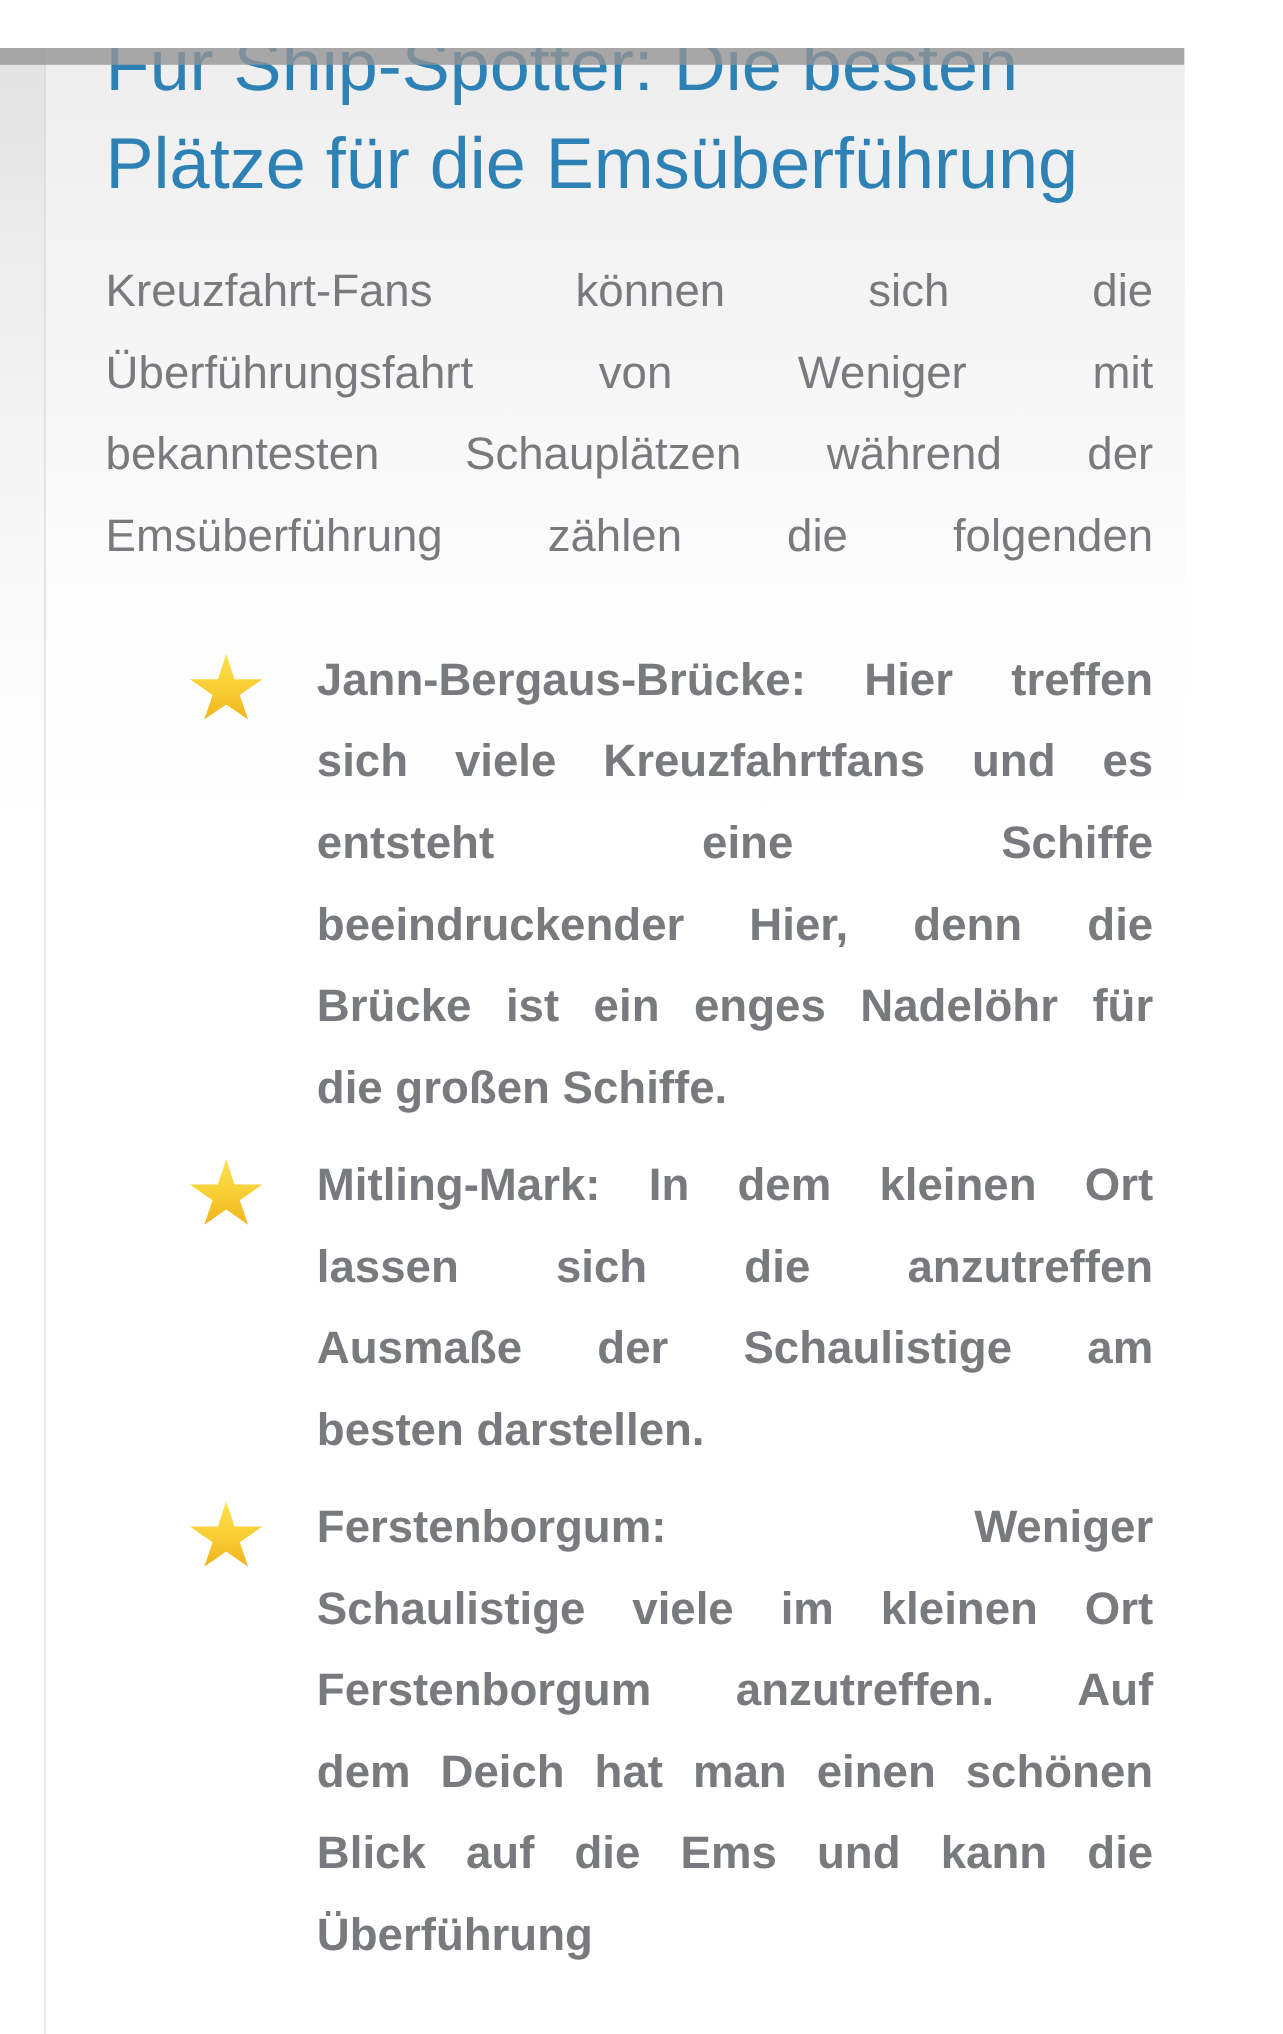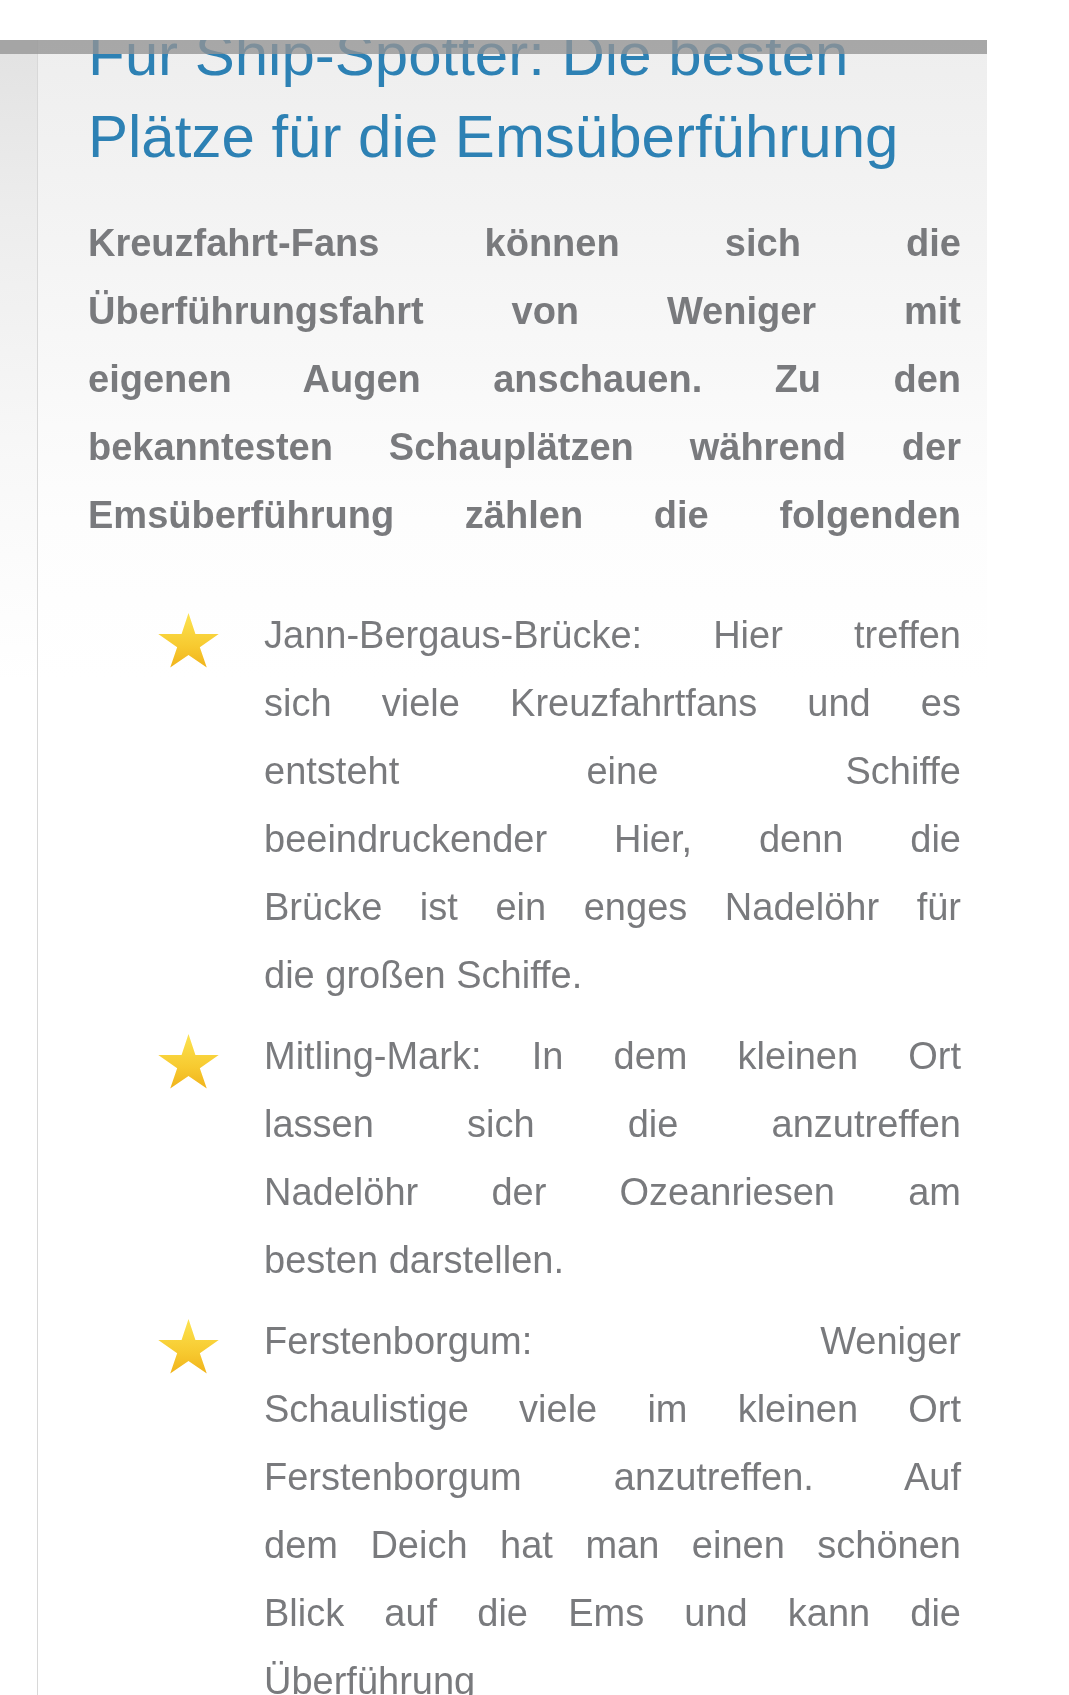--- a/index.html
+++ b/index.html
@@ -50,21 +50,20 @@
     text-align: left !important;
     text-align-last: left !important;
     white-space: nowrap;
   }
 
   .intro {
     margin: 31px 0 0 0;
     font-size: 38px;
     line-height: 68px;
     color: #797a7d;
-    font-weight: bold;
   }
 
   .jline {
     display: block;
     text-align: justify;
     text-align-last: justify;
   }
   .jline.last {
     text-align-last: left;
   }
@@ -73,20 +72,21 @@
     list-style: none;
     margin: 52px 0 0 0;
     padding: 0;
     font-size: 38px;
     line-height: 68px;
     color: #797a7d;
   }
   .spots-list li {
     position: relative;
     padding-left: 176px;
+    font-weight: bold;
   }
   .spots-list li + li {
     margin-top: 13px;
   }
 
   .star {
     position: absolute;
     left: 69px;
     top: 12px;
     width: 63px;
@@ -105,21 +105,20 @@
     <div class="content">
 
       <h1 class="title">
           <div class="jline">Für Ship-Spotter: Die besten</div>
           <div class="jline last">Plätze für die Emsüberführung</div>
         </h1>
 
       <div class="intro">
           <div class="jline">Kreuzfahrt-Fans können sich die</div>
           <div class="jline">Überführungsfahrt von Weniger mit</div>
-          <div class="jline">eigenen Augen anschauen. Zu den</div>
           <div class="jline">bekanntesten Schauplätzen während der</div>
           <div class="jline">Emsüberführung zählen die folgenden</div>
         </div>
 
       <ul class="spots-list">
         <li>
           <span class="star"></span>
           <div>
               <div class="jline">Jann-Bergaus-Brücke: Hier treffen</div>
               <div class="jline">sich viele Kreuzfahrtfans und es</div>
@@ -127,21 +126,21 @@
               <div class="jline">beeindruckender Hier, denn die</div>
               <div class="jline">Brücke ist ein enges Nadelöhr für</div>
               <div class="jline last">die großen Schiffe.</div>
             </div>
         </li>
         <li>
           <span class="star"></span>
           <div>
               <div class="jline">Mitling-Mark: In dem kleinen Ort</div>
               <div class="jline">lassen sich die anzutreffen</div>
-              <div class="jline">Nadelöhr der Ozeanriesen am</div>
+              <div class="jline">Ausmaße der Schaulistige am</div>
               <div class="jline last">besten darstellen.</div>
             </div>
         </li>
         <li>
           <span class="star"></span>
           <div>
               <div class="jline">Ferstenborgum: Weniger</div>
               <div class="jline">Schaulistige viele im kleinen Ort</div>
               <div class="jline">Ferstenborgum anzutreffen. Auf</div>
               <div class="jline">dem Deich hat man einen schönen</div>

